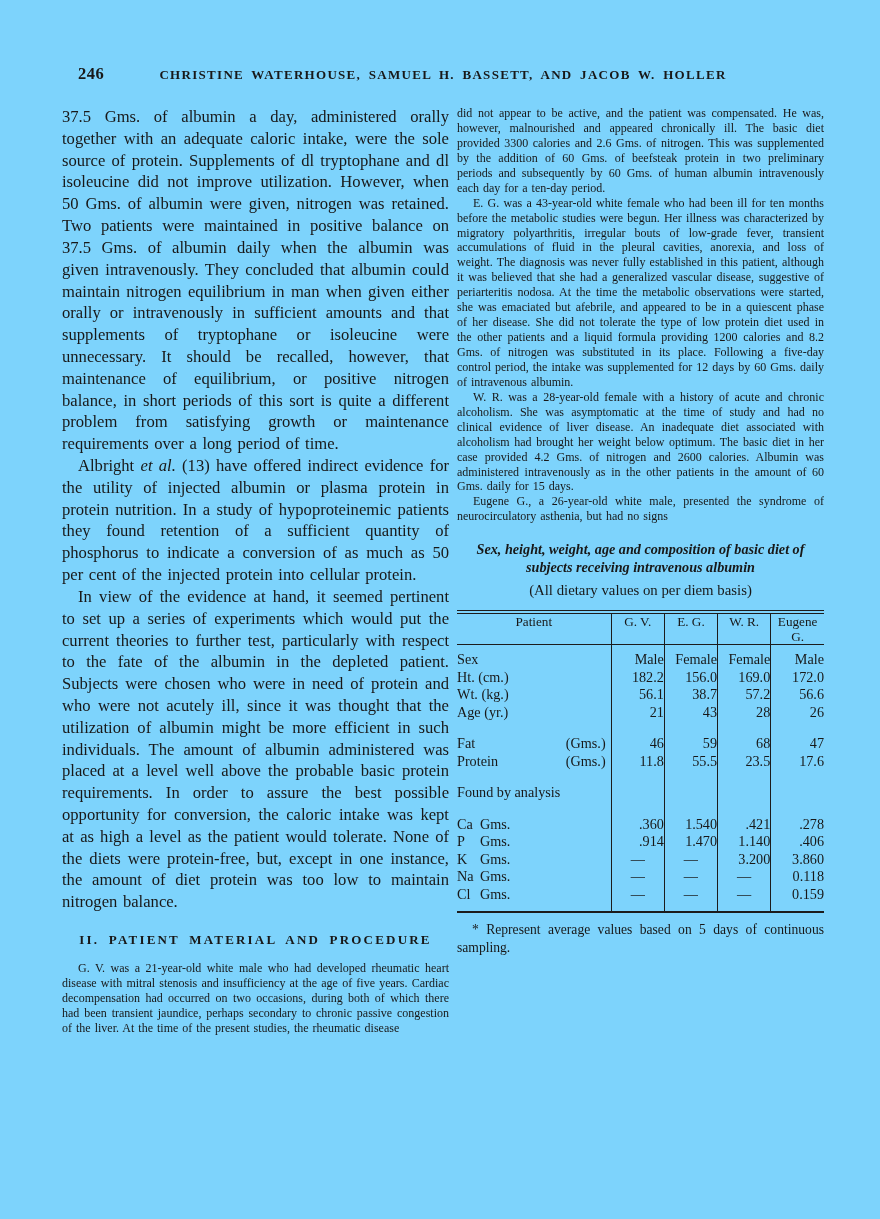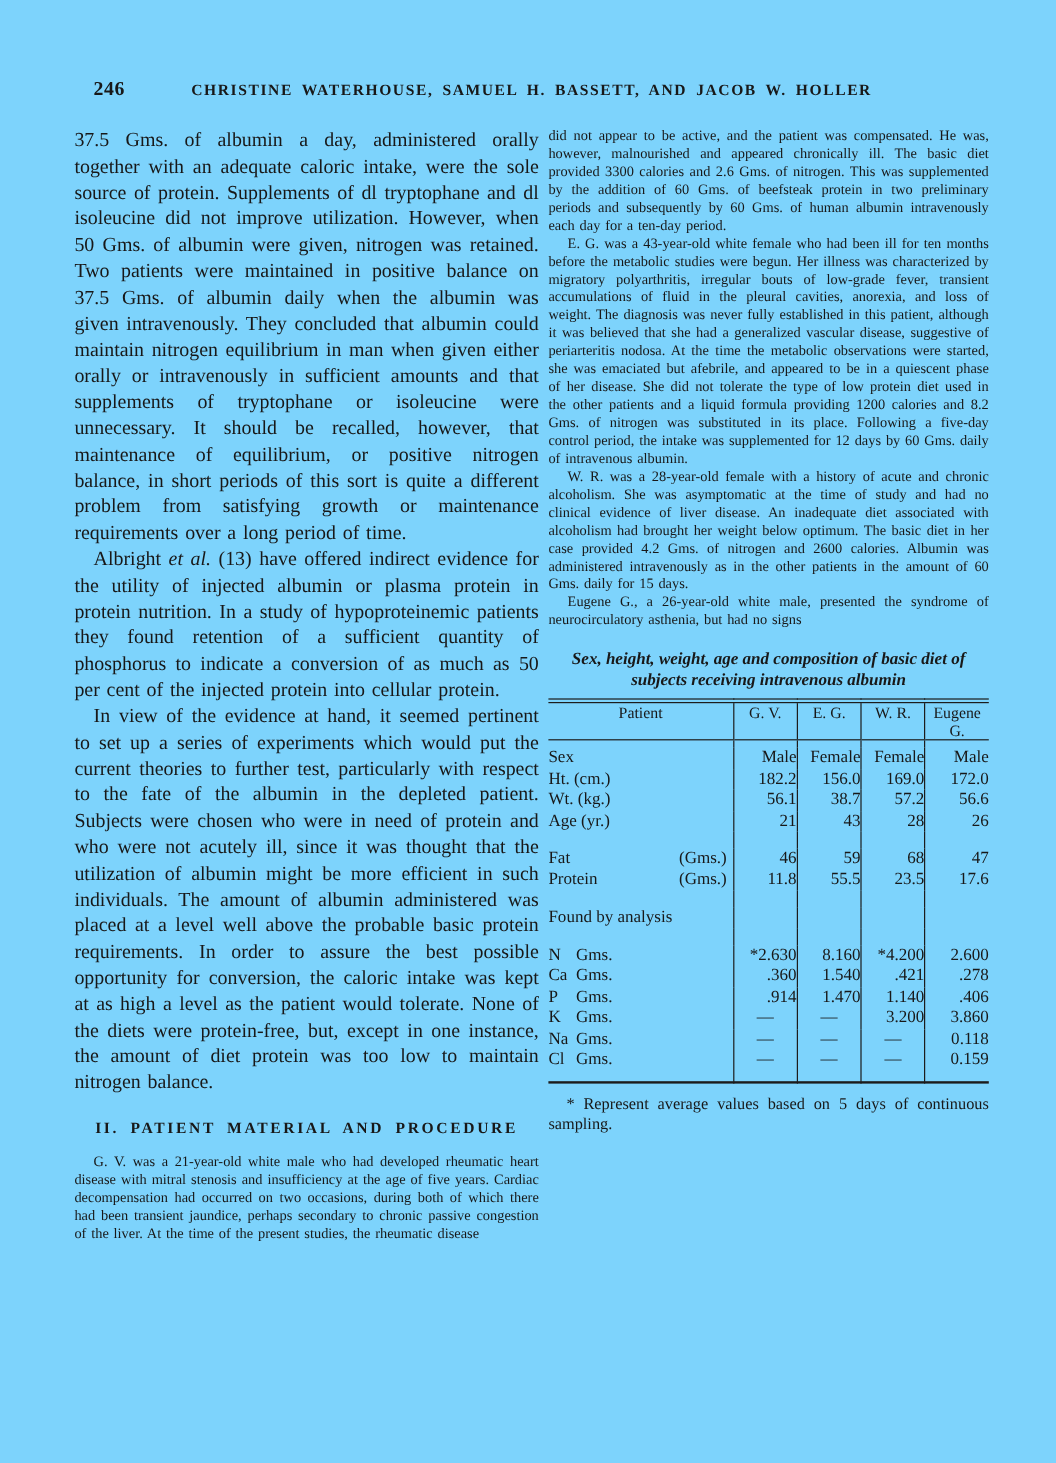--- a/index.html
+++ b/index.html
@@ -77,20 +77,21 @@
     </div>
 
     <div class="col-right">
       <p class="body-sm">did not appear to be active, and the patient was compensated.  He was, however, malnourished and appeared chronically ill.  The basic diet provided 3300 calories and 2.6 Gms. of nitrogen.  This was supplemented by the addition of 60 Gms. of beefsteak protein in two preliminary periods and subsequently by 60 Gms. of human albumin intravenously each day for a ten-day period.</p>
       <p class="body-sm indent">E. G. was a 43-year-old white female who had been ill for ten months before the metabolic studies were begun.  Her illness was characterized by migratory polyarthritis, irregular bouts of low-grade fever, transient accumulations of fluid in the pleural cavities, anorexia, and loss of weight.  The diagnosis was never fully established in this patient, although it was believed that she had a generalized vascular disease, suggestive of periarteritis nodosa.  At the time the metabolic observations were started, she was emaciated but afebrile, and appeared to be in a quiescent phase of her disease.  She did not tolerate the type of low protein diet used in the other patients and a liquid formula providing 1200 calories and 8.2 Gms. of nitrogen was substituted in its place.  Following a five-day control period, the intake was supplemented for 12 days by 60 Gms. daily of intravenous albumin.</p>
       <p class="body-sm indent">W. R. was a 28-year-old female with a history of acute and chronic alcoholism.  She was asymptomatic at the time of study and had no clinical evidence of liver disease.  An inadequate diet associated with alcoholism had brought her weight below optimum.  The basic diet in her case provided 4.2 Gms. of nitrogen and 2600 calories.  Albumin was administered intravenously as in the other patients in the amount of 60 Gms. daily for 15 days.</p>
       <p class="body-sm indent">Eugene G., a 26-year-old white male, presented the syndrome of neurocirculatory asthenia, but had no signs</p>
 
       <div class="table-block">
         <div class="tbl-caption">Sex, height, weight, age and composition of basic diet of subjects receiving intravenous albumin</div>
+        <div class="tbl-note">(All dietary values on per diem basis)</div>
 
         <table class="t">
           <colgroup>
             <col style="width:42%">
               <col style="width:14.5%">
               <col style="width:14.5%">
               <col style="width:14.5%">
               <col style="width:14.5%">
           </colgroup>
           <thead>
@@ -191,27 +192,20 @@
 
             <tr class="sp13">
                 <td></td>
                 <td class="v"></td>
                 <td class="v"></td>
                 <td class="v"></td>
                 <td class="v"></td>
               </tr>
 
             <tr>
-              <td class="lbl ind3"><span class="sym">N</span><span>Gms.</span></td>
-              <td class="v num">*2.630</td>
-              <td class="v num">8.160</td>
-              <td class="v num">*4.200</td>
-              <td class="v num">2.600</td>
-            </tr>
-            <tr>
               <td class="lbl ind3"><span class="sym">Ca</span><span>Gms.</span></td>
               <td class="v num">.360</td>
               <td class="v num">1.540</td>
               <td class="v num">.421</td>
               <td class="v num">.278</td>
             </tr>
             <tr>
               <td class="lbl ind3"><span class="sym">P</span><span>Gms.</span></td>
               <td class="v num">.914</td>
               <td class="v num">1.470</td>

